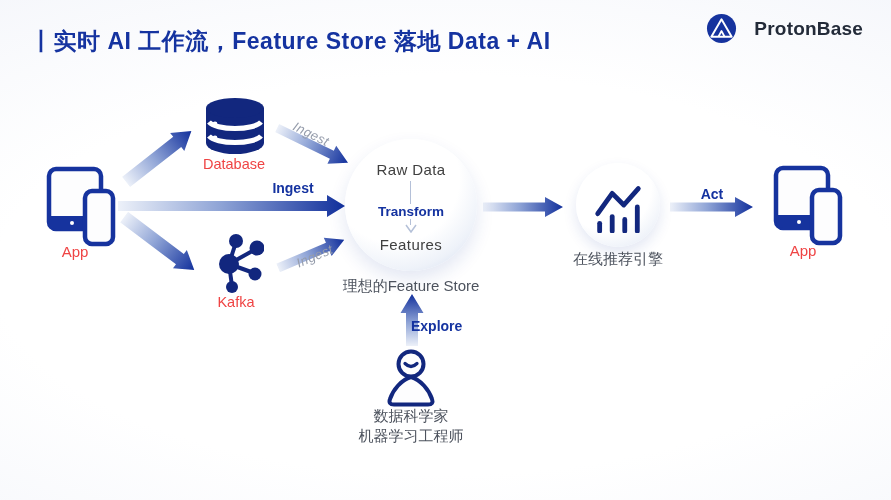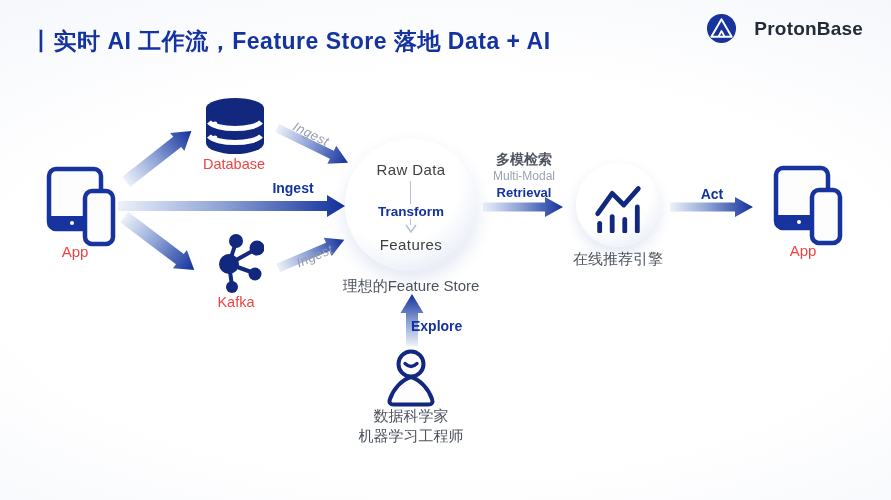--- a/index.html
+++ b/index.html
@@ -181,25 +181,20 @@
       <polygon points="0,7 33,7 33,1.5 52,13 33,24.5 33,19 0,19" fill="url(#g8)"></polygon>
     </svg>
   </div>
 
   <div class="ingest-tilt" style="left:294px; top:118px; transform:rotate(26deg);">Ingest</div>
   <div class="blue-lbl" style="left:258px; top:180px; width:70px;">Ingest</div>
   <div class="ingest-tilt" style="left:297px; top:256px; transform:rotate(-23deg);">Ingest</div>
   <div class="blue-lbl" style="left:687px; top:186px; width:50px;">Act</div>
   <div class="blue-lbl" style="left:411px; top:318px; text-align:left;">Explore</div>
 
-  <div class="retrieval-block">
-    <div class="retrieval-zh">多模检索</div>
-    <div class="retrieval-en1">Multi-Modal</div>
-    <div class="retrieval-en2">Retrieval</div>
-  </div>
 
   <div class="abs" style="left:46px; top:166px;">
     <span>
       <svg width="76" height="86" viewBox="0 0 76 86">
         <rect x="3" y="3" width="52" height="60" rx="7" fill="#fdfdfe" stroke="#16339E" stroke-width="4.5"></rect>
         <path d="M3 50 h52 v6 a7 7 0 0 1 -7 7 H10 a7 7 0 0 1 -7 -7 Z" fill="#16339E"></path>
         <circle cx="26" cy="57" r="2" fill="#fff"></circle>
         <rect x="39" y="25" width="28" height="53" rx="7" fill="#fdfdfe" stroke="#16339E" stroke-width="4.5"></rect>
       </svg>
     </span>

